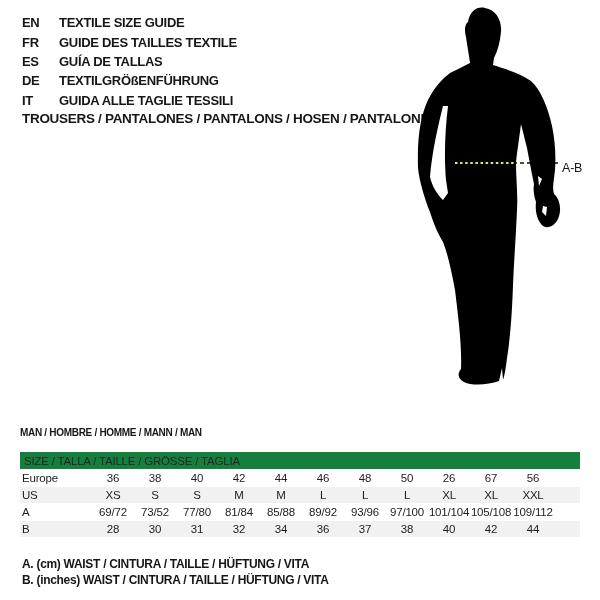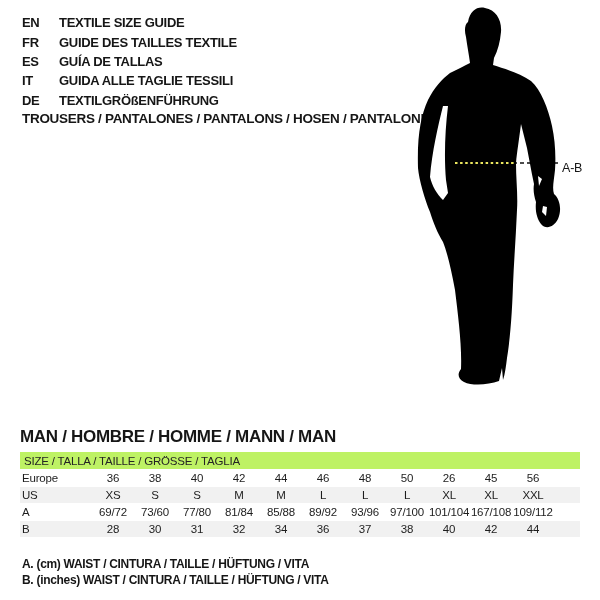--- a/index.html
+++ b/index.html
@@ -10,24 +10,24 @@
   .lang-block{position:absolute;left:22px;top:13px;}
   .lang-line{display:flex;height:19.4px;align-items:center;font-size:13px;font-weight:bold;color:#161616;letter-spacing:-0.3px;}
   .lang-code{width:37px;flex:0 0 37px;}
   .category-heading{position:absolute;left:22px;top:111px;font-size:13.5px;font-weight:bold;color:#161616;letter-spacing:-0.3px;}
 
   
   .figure-wrap{position:absolute;left:400px;top:0;width:200px;height:400px;}
   .measure-label{position:absolute;left:562px;top:155px;font-size:12.5px;color:#151515;letter-spacing:-0.2px;margin-top:6px;}
 
   
-  .gender-heading{position:absolute;left:20px;top:427px;font-size:17px;font-weight:bold;color:#161616;letter-spacing:-0.3px;}
+  .gender-heading{position:absolute;left:20px;top:427px;font-size:10px;font-weight:bold;color:#161616;letter-spacing:-0.3px;}
   .size-table{position:absolute;left:20px;top:452px;width:560px;border-collapse:collapse;table-layout:fixed;}
   .size-table td{font-size:11.5px;color:#1d1d1d;height:16px;padding:0;text-align:center;border-bottom:1px solid #ffffff;letter-spacing:-0.2px;white-space:nowrap;}
-  .size-table td.hdr{background:#bef264;text-align:left;padding-left:4px;height:17px;color:#242424;}
+  .size-table td.hdr{background:#15803d;text-align:left;padding-left:4px;height:17px;color:#242424;}
   .size-table td.lbl{text-align:left;padding-left:2px;}
   .size-table tr.stripe td{background:#f1f1f1;}
 
   
   .note-line{position:absolute;left:22px;font-size:12px;font-weight:bold;color:#161616;letter-spacing:-0.3px;}
   .note-a{top:557px;}
   .note-b{top:573px;}
 </style>
 </head>
 <body>
@@ -41,26 +41,26 @@
     </div>
     <div class="lang-line">
       <span class="lang-code">FR</span>
       <span class="lang-label">GUIDE DES TAILLES TEXTILE</span>
     </div>
     <div class="lang-line">
       <span class="lang-code">ES</span>
       <span class="lang-label">GUÍA DE TALLAS</span>
     </div>
     <div class="lang-line">
+      <span class="lang-code">DE</span>
+      <span class="lang-label">TEXTILGRÖßENFÜHRUNG</span>
+    </div>
+    <div class="lang-line">
       <span class="lang-code">IT</span>
       <span class="lang-label">GUIDA ALLE TAGLIE TESSILI</span>
-    </div>
-    <div class="lang-line">
-      <span class="lang-code">DE</span>
-      <span class="lang-label">TEXTILGRÖßENFÜHRUNG</span>
     </div>
   </div>
 
   <div class="category-heading">TROUSERS / PANTALONES / PANTALONS / HOSEN / PANTALONI</div>
 
   <div class="figure-wrap">
     <svg width="200" height="400" viewBox="0 0 200 400">
 
       <line x1="113" y1="163" x2="158" y2="163" stroke="#111111" stroke-width="1.4" stroke-dasharray="4 3"></line>
 
@@ -132,21 +132,21 @@
           <td class="lbl">Europe</td>
           <td>36</td>
           <td>38</td>
           <td>40</td>
           <td>42</td>
           <td>44</td>
           <td>46</td>
           <td>48</td>
           <td>50</td>
           <td>26</td>
-          <td>45</td>
+          <td>67</td>
           <td>56</td>
           <td></td>
         </tr>
         <tr class="stripe">
           <td class="lbl">US</td>
           <td>XS</td>
           <td>S</td>
           <td>S</td>
           <td>M</td>
           <td>M</td>
@@ -154,29 +154,29 @@
           <td>L</td>
           <td>L</td>
           <td>XL</td>
           <td>XL</td>
           <td>XXL</td>
           <td></td>
         </tr>
         <tr>
           <td class="lbl">A</td>
           <td>69/72</td>
-          <td>73/60</td>
+          <td>73/52</td>
           <td>77/80</td>
           <td>81/84</td>
           <td>85/88</td>
           <td>89/92</td>
           <td>93/96</td>
           <td>97/100</td>
           <td>101/104</td>
-          <td>167/108</td>
+          <td>105/108</td>
           <td>109/112</td>
           <td></td>
         </tr>
         <tr class="stripe">
           <td class="lbl">B</td>
           <td>28</td>
           <td>30</td>
           <td>31</td>
           <td>32</td>
           <td>34</td>

